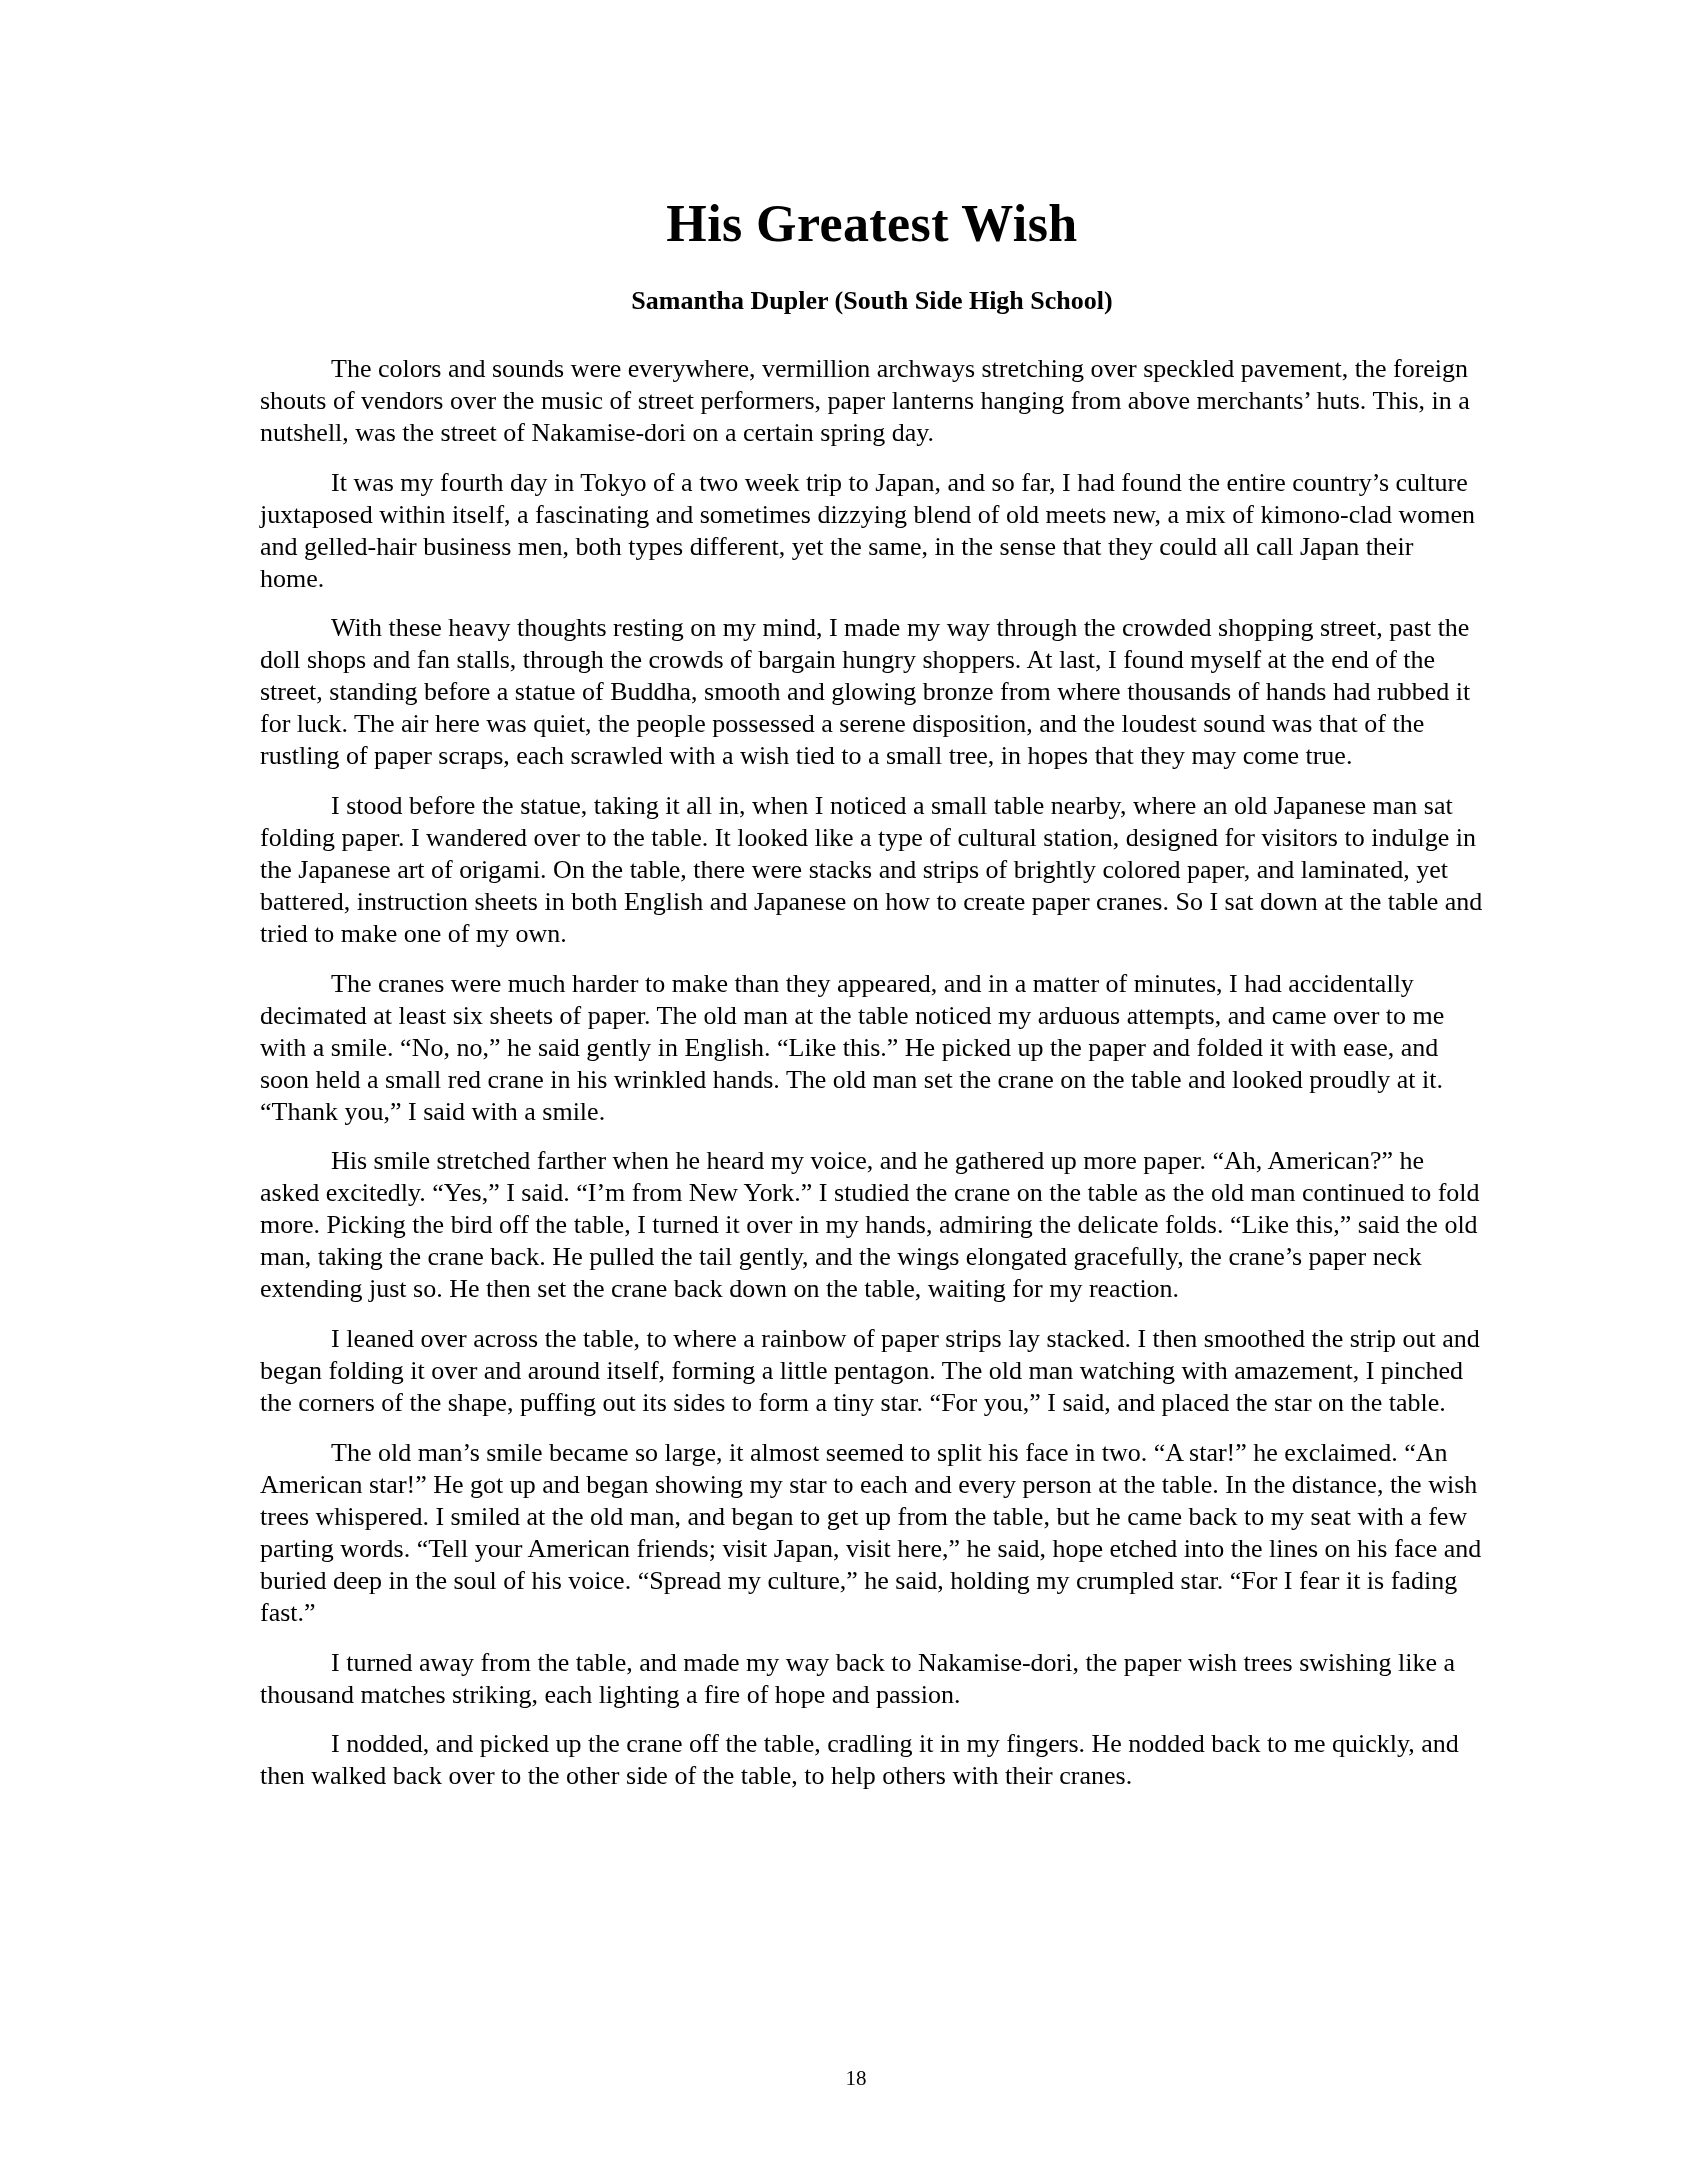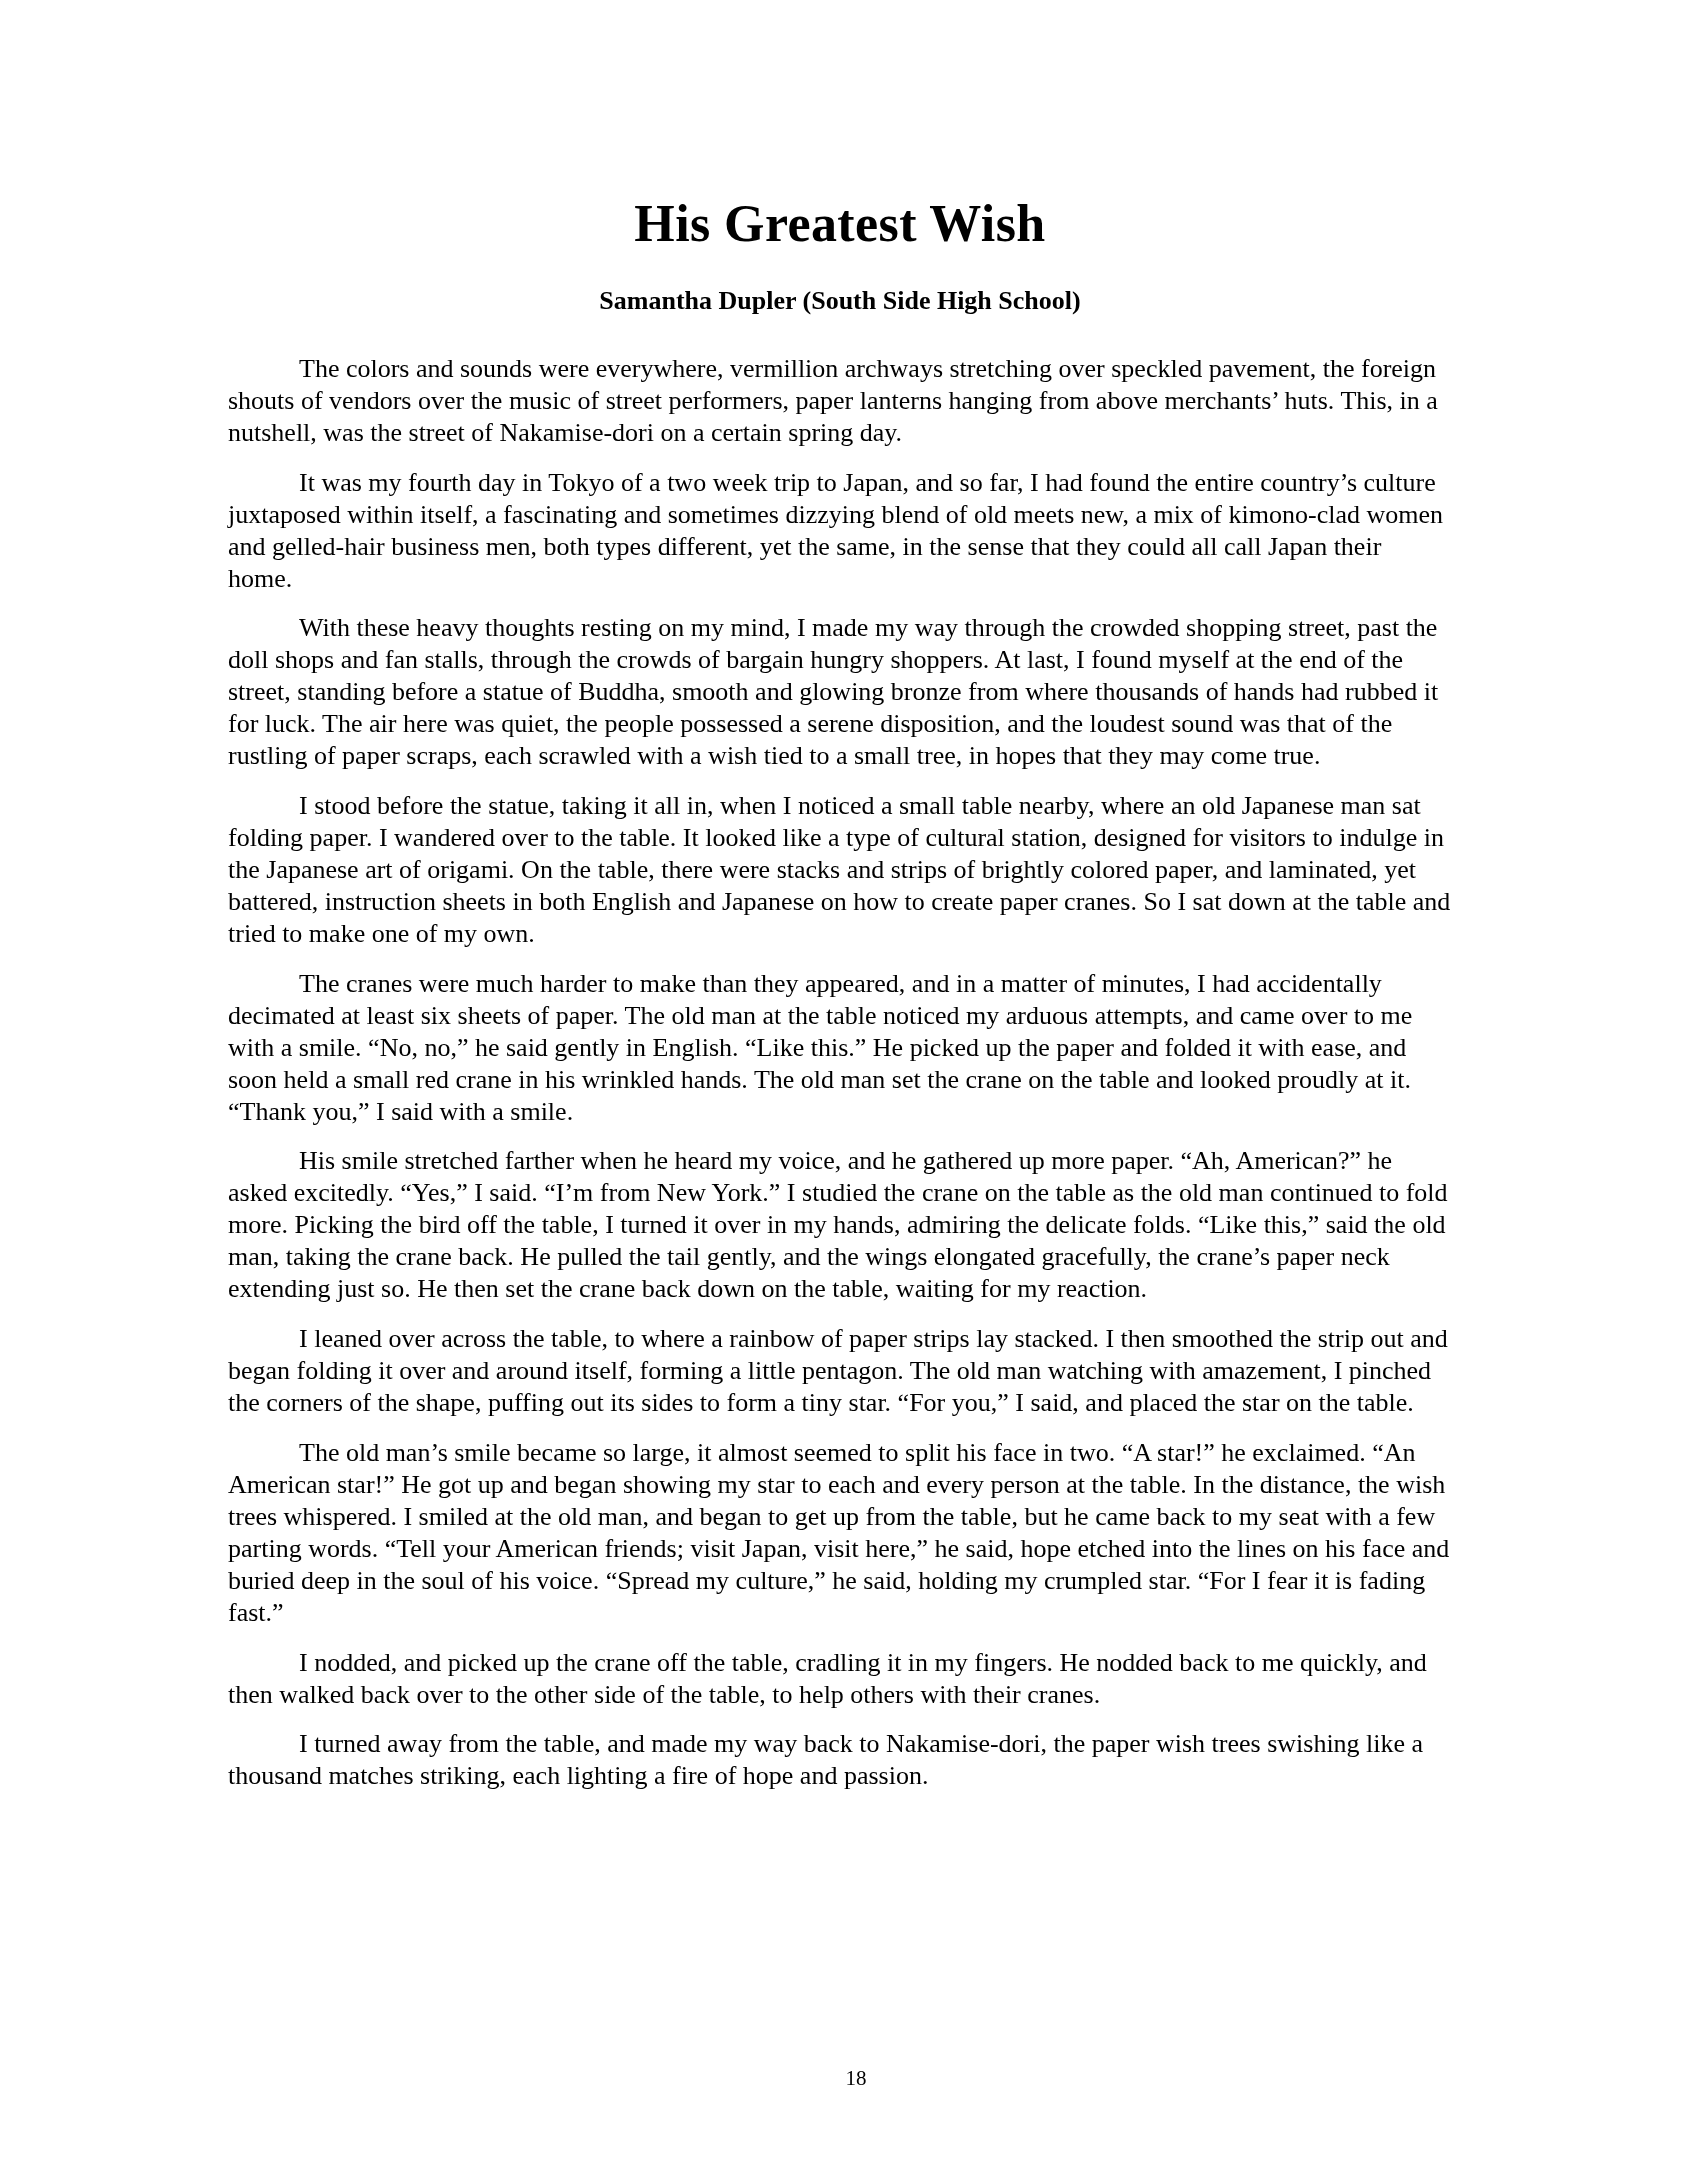--- a/index.html
+++ b/index.html
@@ -11,21 +11,21 @@
     position: relative;
     width: 1687px;
     height: 2183px;
     background: #ffffff;
     color: #000000;
     font-family: "Liberation Serif", "DejaVu Serif", serif;
     overflow: hidden;
   }
   .content {
     position: absolute;
-    left: 228px;
+    left: 260px;
     top: 0;
     width: 1224px;
   }
   .title {
     margin: 193px 0 0 0;
     text-align: center;
     font-size: 52px;
     line-height: 61px;
     font-weight: bold;
     letter-spacing: 0.4px;
@@ -66,19 +66,19 @@
     <div class="byline">Samantha Dupler (South Side High School)</div>
     <div class="story">
       <p>The colors and sounds were everywhere, vermillion archways stretching over speckled pavement, the foreign shouts of vendors over the music of street performers, paper lanterns hanging from above merchants’ huts. This, in a nutshell, was the street of Nakamise-dori on a certain spring day.</p>
       <p>It was my fourth day in Tokyo of a two week trip to Japan, and so far, I had found the entire country’s culture juxtaposed within itself, a fascinating and sometimes dizzying blend of old meets new, a mix of kimono-clad women and gelled-hair business men, both types different, yet the same, in the sense that they could all call Japan their home.</p>
       <p>With these heavy thoughts resting on my mind, I made my way through the crowded shopping street, past the doll shops and fan stalls, through the crowds of bargain hungry shoppers. At last, I found myself at the end of the street, standing before a statue of Buddha, smooth and glowing bronze from where thousands of hands had rubbed it for luck. The air here was quiet, the people possessed a serene disposition, and the loudest sound was that of the rustling of paper scraps, each scrawled with a wish tied to a small tree, in hopes that they may come true.</p>
       <p>I stood before the statue, taking it all in, when I noticed a small table nearby, where an old Japanese man sat folding paper. I wandered over to the table. It looked like a type of cultural station, designed for visitors to indulge in the Japanese art of origami. On the table, there were stacks and strips of brightly colored paper, and laminated, yet battered, instruction sheets in both English and Japanese on how to create paper cranes. So I sat down at the table and tried to make one of my own.</p>
       <p>The cranes were much harder to make than they appeared, and in a matter of minutes, I had accidentally decimated at least six sheets of paper. The old man at the table noticed my arduous attempts, and came over to me with a smile. “No, no,” he said gently in English. “Like this.” He picked up the paper and folded it with ease, and soon held a small red crane in his wrinkled hands. The old man set the crane on the table and looked proudly at it. “Thank you,” I said with a smile.</p>
       <p>His smile stretched farther when he heard my voice, and he gathered up more paper. “Ah, American?” he asked excitedly. “Yes,” I said. “I’m from New York.” I studied the crane on the table as the old man continued to fold more. Picking the bird off the table, I turned it over in my hands, admiring the delicate folds. “Like this,” said the old man, taking the crane back. He pulled the tail gently, and the wings elongated gracefully, the crane’s paper neck extending just so. He then set the crane back down on the table, waiting for my reaction.</p>
       <p>I leaned over across the table, to where a rainbow of paper strips lay stacked. I then smoothed the strip out and began folding it over and around itself, forming a little pentagon. The old man watching with amazement, I pinched the corners of the shape, puffing out its sides to form a tiny star. “For you,” I said, and placed the star on the table.</p>
       <p>The old man’s smile became so large, it almost seemed to split his face in two. “A star!” he exclaimed. “An American star!” He got up and began showing my star to each and every person at the table. In the distance, the wish trees whispered. I smiled at the old man, and began to get up from the table, but he came back to my seat with a few parting words. “Tell your American friends; visit Japan, visit here,” he said, hope etched into the lines on his face and buried deep in the soul of his voice. “Spread my culture,” he said, holding my crumpled star. “For I fear it is fading fast.”</p>
+      <p>I turned away from the table, and made my way back to Nakamise-dori, the paper wish trees swishing like a thousand matches striking, each lighting a fire of hope and passion.</p>
       <p>I nodded, and picked up the crane off the table, cradling it in my fingers. He nodded back to me quickly, and then walked back over to the other side of the table, to help others with their cranes.</p>
-      <p>I turned away from the table, and made my way back to Nakamise-dori, the paper wish trees swishing like a thousand matches striking, each lighting a fire of hope and passion.</p>
     </div>
   </div>
   <div class="page-number">18</div>
 </div>
 
 
 </body></html>

